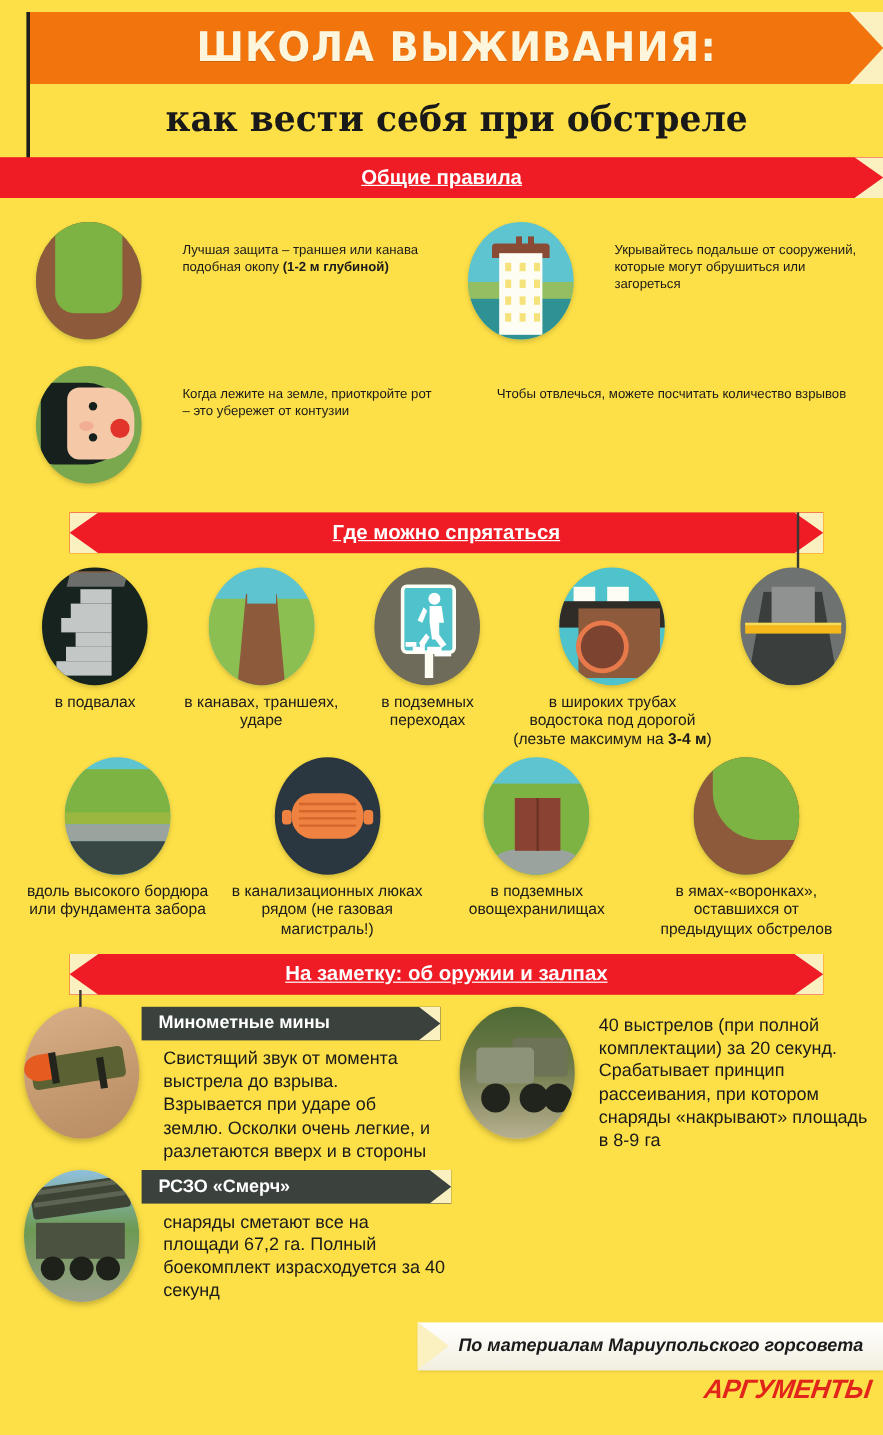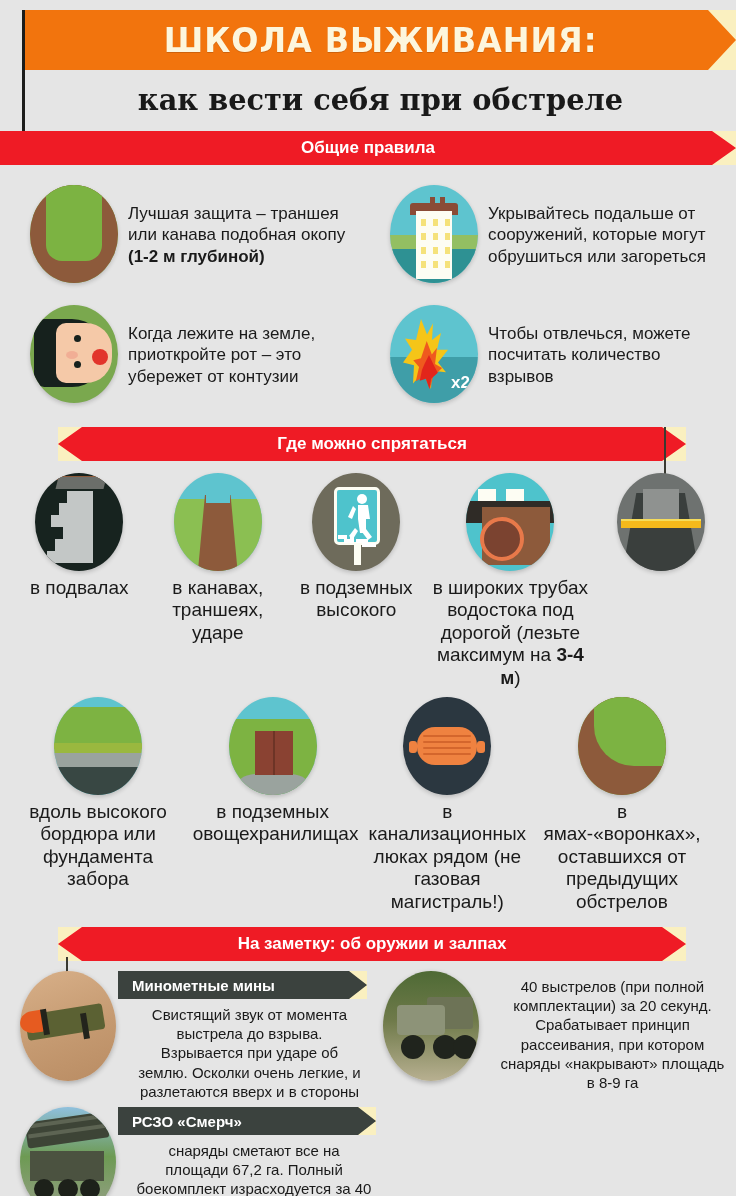--- a/index.html
+++ b/index.html
@@ -3,21 +3,21 @@
 <meta charset="utf-8">
 <style>
   * { box-sizing: border-box; margin:0; padding:0; }
   body {
     width: 736px; height: 1196px;
     background: #faf0c0;
     font-family: "Liberation Sans", sans-serif;
     overflow: hidden;
     position: relative;
   }
-  .page { width:736px; height:1196px; position:relative; background:#e5e5e5; }
+  .page { width:736px; height:1196px; position:relative; background:#fde047; }
 
   
   .header-wrap { position:relative; padding-top:10px; }
   .vrule { position:absolute; left:22px; top:10px; width:3px; height:140px; background:#1d1d1b; }
   .title-band {
     margin-left:25px; margin-right:0; background:#f2740d; height:60px;
     display:flex; align-items:center; justify-content:center;
     position:relative; width:calc(100% - 25px);
     clip-path: polygon(0 0, 100% 0, 100% 100%, 0 100%, 0 100%);
   }
@@ -51,27 +51,27 @@
   }
   .ribbon.inset { width:628px; margin-left:58px; }
   .ribbon.inset::before{
     content:""; position:absolute; left:0; top:0; width:24px; height:100%;
     background:#faf0c0; clip-path: polygon(0 0, 0 100%, 100% 100%, 0 50%, 100% 0);
   }
   .ribbon.inset::after{
     content:""; position:absolute; right:0; top:0; width:24px; height:100%;
     background:#faf0c0; clip-path: polygon(100% 0, 100% 100%, 0 100%, 100% 50%, 0 0);
   }
-  .ribbon-label { position:relative; z-index:2; }
+  .ribbon-label { position:relative; z-index:2;text-decoration:underline; }
   .sec-stem { position:absolute; width:2px; background:#3a3a32; }
 
   
   .rules { display:grid; grid-template-columns: 1fr 1fr; padding:12px 8px 6px 8px; row-gap:6px; }
   .rule { display:flex; align-items:flex-start; gap:10px; padding:8px 6px 8px 22px; }
-  .rule-txt { font-size:17px; line-height:1.25; color:#1a1a1a; padding-top:18px; }
+  .rule-txt { font-size:11px; line-height:1.25; color:#1a1a1a; padding-top:18px;margin-left:24px; }
   .rule-txt b { font-weight:bold; }
   .ic-circle{
     width:88px; height:98px; border-radius:50%; position:relative; overflow:hidden;
     flex:0 0 88px; box-shadow:0 2px 4px rgba(0,0,0,.18);
   }
 
   
   .ic-trench{ background:#7cb342; }
   .ic-trench .walls{
     position:absolute; inset:0; background:#8d5a3b;
@@ -113,21 +113,21 @@
     clip-path: polygon(50% 0, 72% 30%, 90% 52%, 60% 70%, 52% 100%, 36% 70%, 8% 76%, 18% 44%, 30% 26%);
   }
   .ic-boom .x2{ position:absolute; right:8px; bottom:10px; color:#fff; font-weight:bold; font-size:17px;}
 
   
   .spots { display:flex; justify-content:space-between; padding:12px 12px 0 12px; gap:4px; align-items:flex-start;}
   .spots.row2 { padding:8px 34px 0 18px; justify-content:space-between;}
   .spot { width:138px; text-align:center; }
   .spots.row2 .spot { width:160px; }
   .spot .ic-circle{ margin:0 auto 6px auto; }
-  .spot-label{ font-size:19px; line-height:1.18; color:#1a1a1a; }
+  .spot-label{ font-size:13px; line-height:1.18; color:#1a1a1a; }
   .spot-label b{ font-weight:bold; }
 
   .ic-basement{ background:#17231f; }
   .ic-basement .st{ position:absolute; background:#c3c7c6; }
   .ic-basement .top{ position:absolute; left:22px; top:4px; width:48px; height:12px; background:#6b6e6a; transform:skewX(-14deg);}
   .ic-basement .topred{position:absolute; left:22px; top:3px; width:48px; height:4px; background:#8d5a3b; transform:skewX(-14deg);}
   .ic-ditch{ background:#5ec4cf; }
   .ic-ditch .gr{position:absolute;left:0;right:0;top:26px;bottom:0;background:#8bbf52;}
   .ic-ditch .hole{position:absolute; left:24px; top:22px; width:40px; height:78px; background:#8d5a3b; clip-path: polygon(18% 0, 82% 0, 100% 100%, 0 100%);}
   .ic-ditch .notch{position:absolute;left:32px;top:22px;width:24px;height:8px;background:#5ec4cf;}
@@ -158,21 +158,21 @@
   .ic-hatch .lid{position:absolute; left:14px; top:30px; width:60px; height:38px; background:#ef8240; border-radius:18px;}
   .ic-hatch .h1,.ic-hatch .h2{position:absolute; top:44px; width:8px; height:12px; background:#ef8240; border-radius:3px;}
   .ic-hatch .h1{left:6px;} .ic-hatch .h2{right:6px;}
   .ic-hatch .wv{position:absolute; left:20px; width:48px; height:2px; background:#d4662c; border-radius:2px;}
   .ic-crater{ background:#7cb342; }
   .ic-crater .dirt{position:absolute; inset:0; background:#8d5a3b;}
   .ic-crater .grn{position:absolute; left:18%; top:-10%; right:-6%; bottom:30%; background:#7cb342; border-radius:0 0 0 40px;}
 
   
   .weapons { position:relative; padding:10px 0 0 0; }
-  .wrow { display:flex; gap:16px; padding:0 6px;text-align:center; }
+  .wrow { display:flex; gap:16px; padding:0 6px; }
   .wcard { display:flex; align-items:flex-start; gap:0; position:relative; }
   .wcard.left { width:370px; padding-left:14px;}
   .wcard.right { width:356px; }
   .wphoto { width:96px; height:110px; border-radius:50%; flex:0 0 96px; overflow:hidden; position:relative;
             box-shadow:0 2px 5px rgba(0,0,0,.25); }
   .wbody { flex:1; padding-left:6px; }
   .wtag {
     position:relative; background:#3b423e; color:#fff; font-weight:bold; font-size:15px;
     height:28px; display:flex; align-items:center; padding-left:14px; margin-left:-4px;
   }
@@ -278,27 +278,20 @@
           <div class="skin"></div>
         <div class="eye e1"></div>
           <div class="eye e2"></div>
         <div class="cheek"></div>
           <div class="mouth"></div>
       </div>
       <div class="rule-txt">Когда лежите на земле, приоткройте рот – это убережет от контузии</div>
     </div>
 
     <div class="rule">
-      <div class="ic-circle ic-boom">
-        <div class="lower"></div>
-        <div class="flame"></div>
-          <div class="flame2"></div>
-          <div class="flame3"></div>
-        <div class="x2">x2</div>
-      </div>
       <div class="rule-txt">Чтобы отвлечься, можете посчитать количество взрывов</div>
     </div>
 
   </div>
 
   <div style="position:relative;margin-top:10px;text-align:center;">
     <div class="ribbon inset">
       <span class="ribbon-label">Где можно спрятаться</span>
     </div>
     <div class="sec-stem" style="left:664px; top:0; height:60px;"></div>
@@ -341,21 +334,21 @@
             <path d="M54 56 L60 64 L56 67 L50 59 Z"></path>
             <path d="M46 58 L41 66 L37 63 L43 55 Z"></path>
             <rect x="26" y="62" width="9" height="4"></rect>
             <rect x="32" y="66" width="9" height="4"></rect>
             <rect x="38" y="62" width="4" height="8"></rect>
             <rect x="44" y="66" width="12" height="4"></rect>
             <rect x="50" y="70" width="14" height="4"></rect>
           </g>
         </svg>
       </div>
-      <div class="spot-label">в подземных высокого</div>
+      <div class="spot-label">в подземных переходах</div>
     </div>
 
     <div class="spot" style="width:170px">
       <div class="ic-circle ic-pipe">
         <div class="w1"></div>
           <div class="w2"></div>
         <div class="band"></div>
           <div class="box"></div>
           <div class="ring"></div>
       </div>
@@ -377,43 +370,43 @@
   <div class="spots row2">
 
     <div class="spot">
       <div class="ic-circle ic-curb">
         <div class="fence"></div>
           <div class="fgrad"></div>
           <div class="kerb"></div>
           <div class="road"></div>
       </div>
       <div class="spot-label">вдоль высокого бордюра или фундамента забора</div>
-    </div>
-
-    <div class="spot">
-      <div class="ic-circle ic-veg">
-        <div class="mound"></div>
-          <div class="ground"></div>
-          <div class="door"></div>
-          <div class="dmid"></div>
-      </div>
-      <div class="spot-label">в подземных овощехранилищах</div>
     </div>
 
     <div class="spot">
       <div class="ic-circle ic-hatch">
         <div class="h1"></div>
           <div class="h2"></div>
           <div class="lid"></div>
         <div class="wv" style="top:38px"></div>
           <div class="wv" style="top:44px"></div>
         <div class="wv" style="top:50px"></div>
           <div class="wv" style="top:56px"></div>
       </div>
       <div class="spot-label">в канализационных люках рядом (не газовая магистраль!)</div>
+    </div>
+
+    <div class="spot">
+      <div class="ic-circle ic-veg">
+        <div class="mound"></div>
+          <div class="ground"></div>
+          <div class="door"></div>
+          <div class="dmid"></div>
+      </div>
+      <div class="spot-label">в подземных овощехранилищах</div>
     </div>
 
     <div class="spot">
       <div class="ic-circle ic-crater">
         <div class="dirt"></div>
           <div class="grn"></div>
       </div>
       <div class="spot-label">в ямах-«воронках», оставшихся от предыдущих обстрелов</div>
     </div>
 

